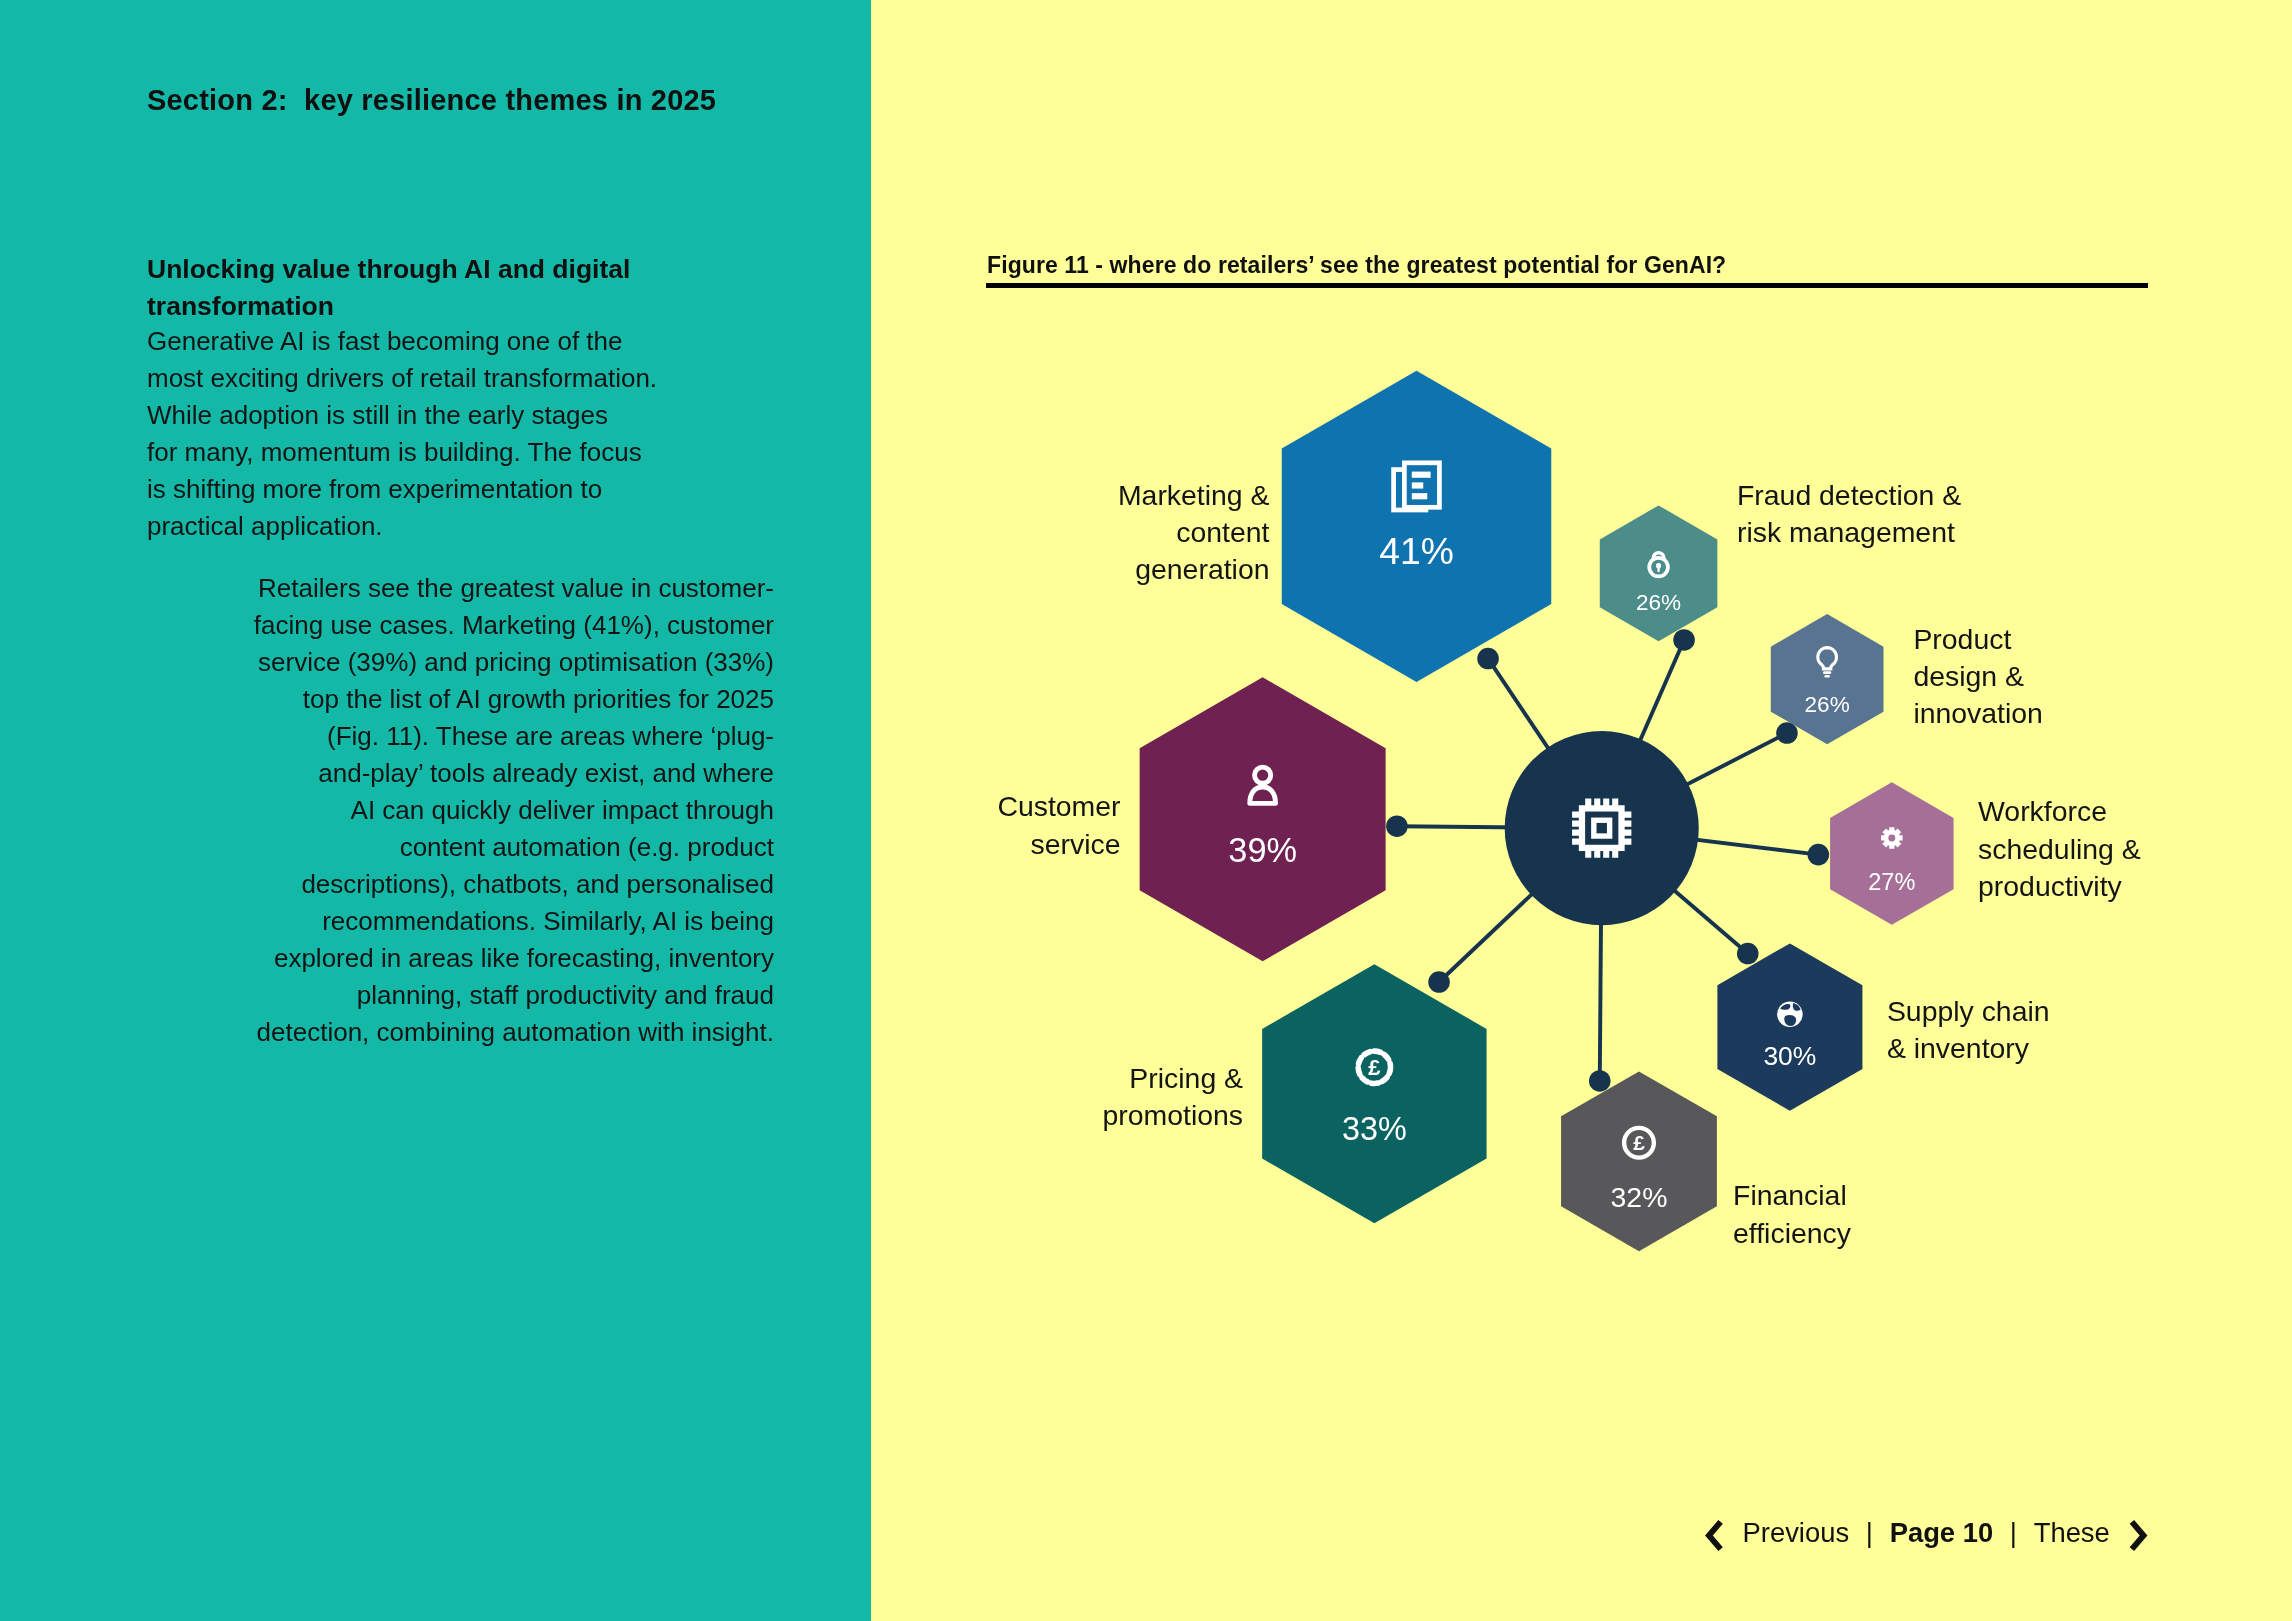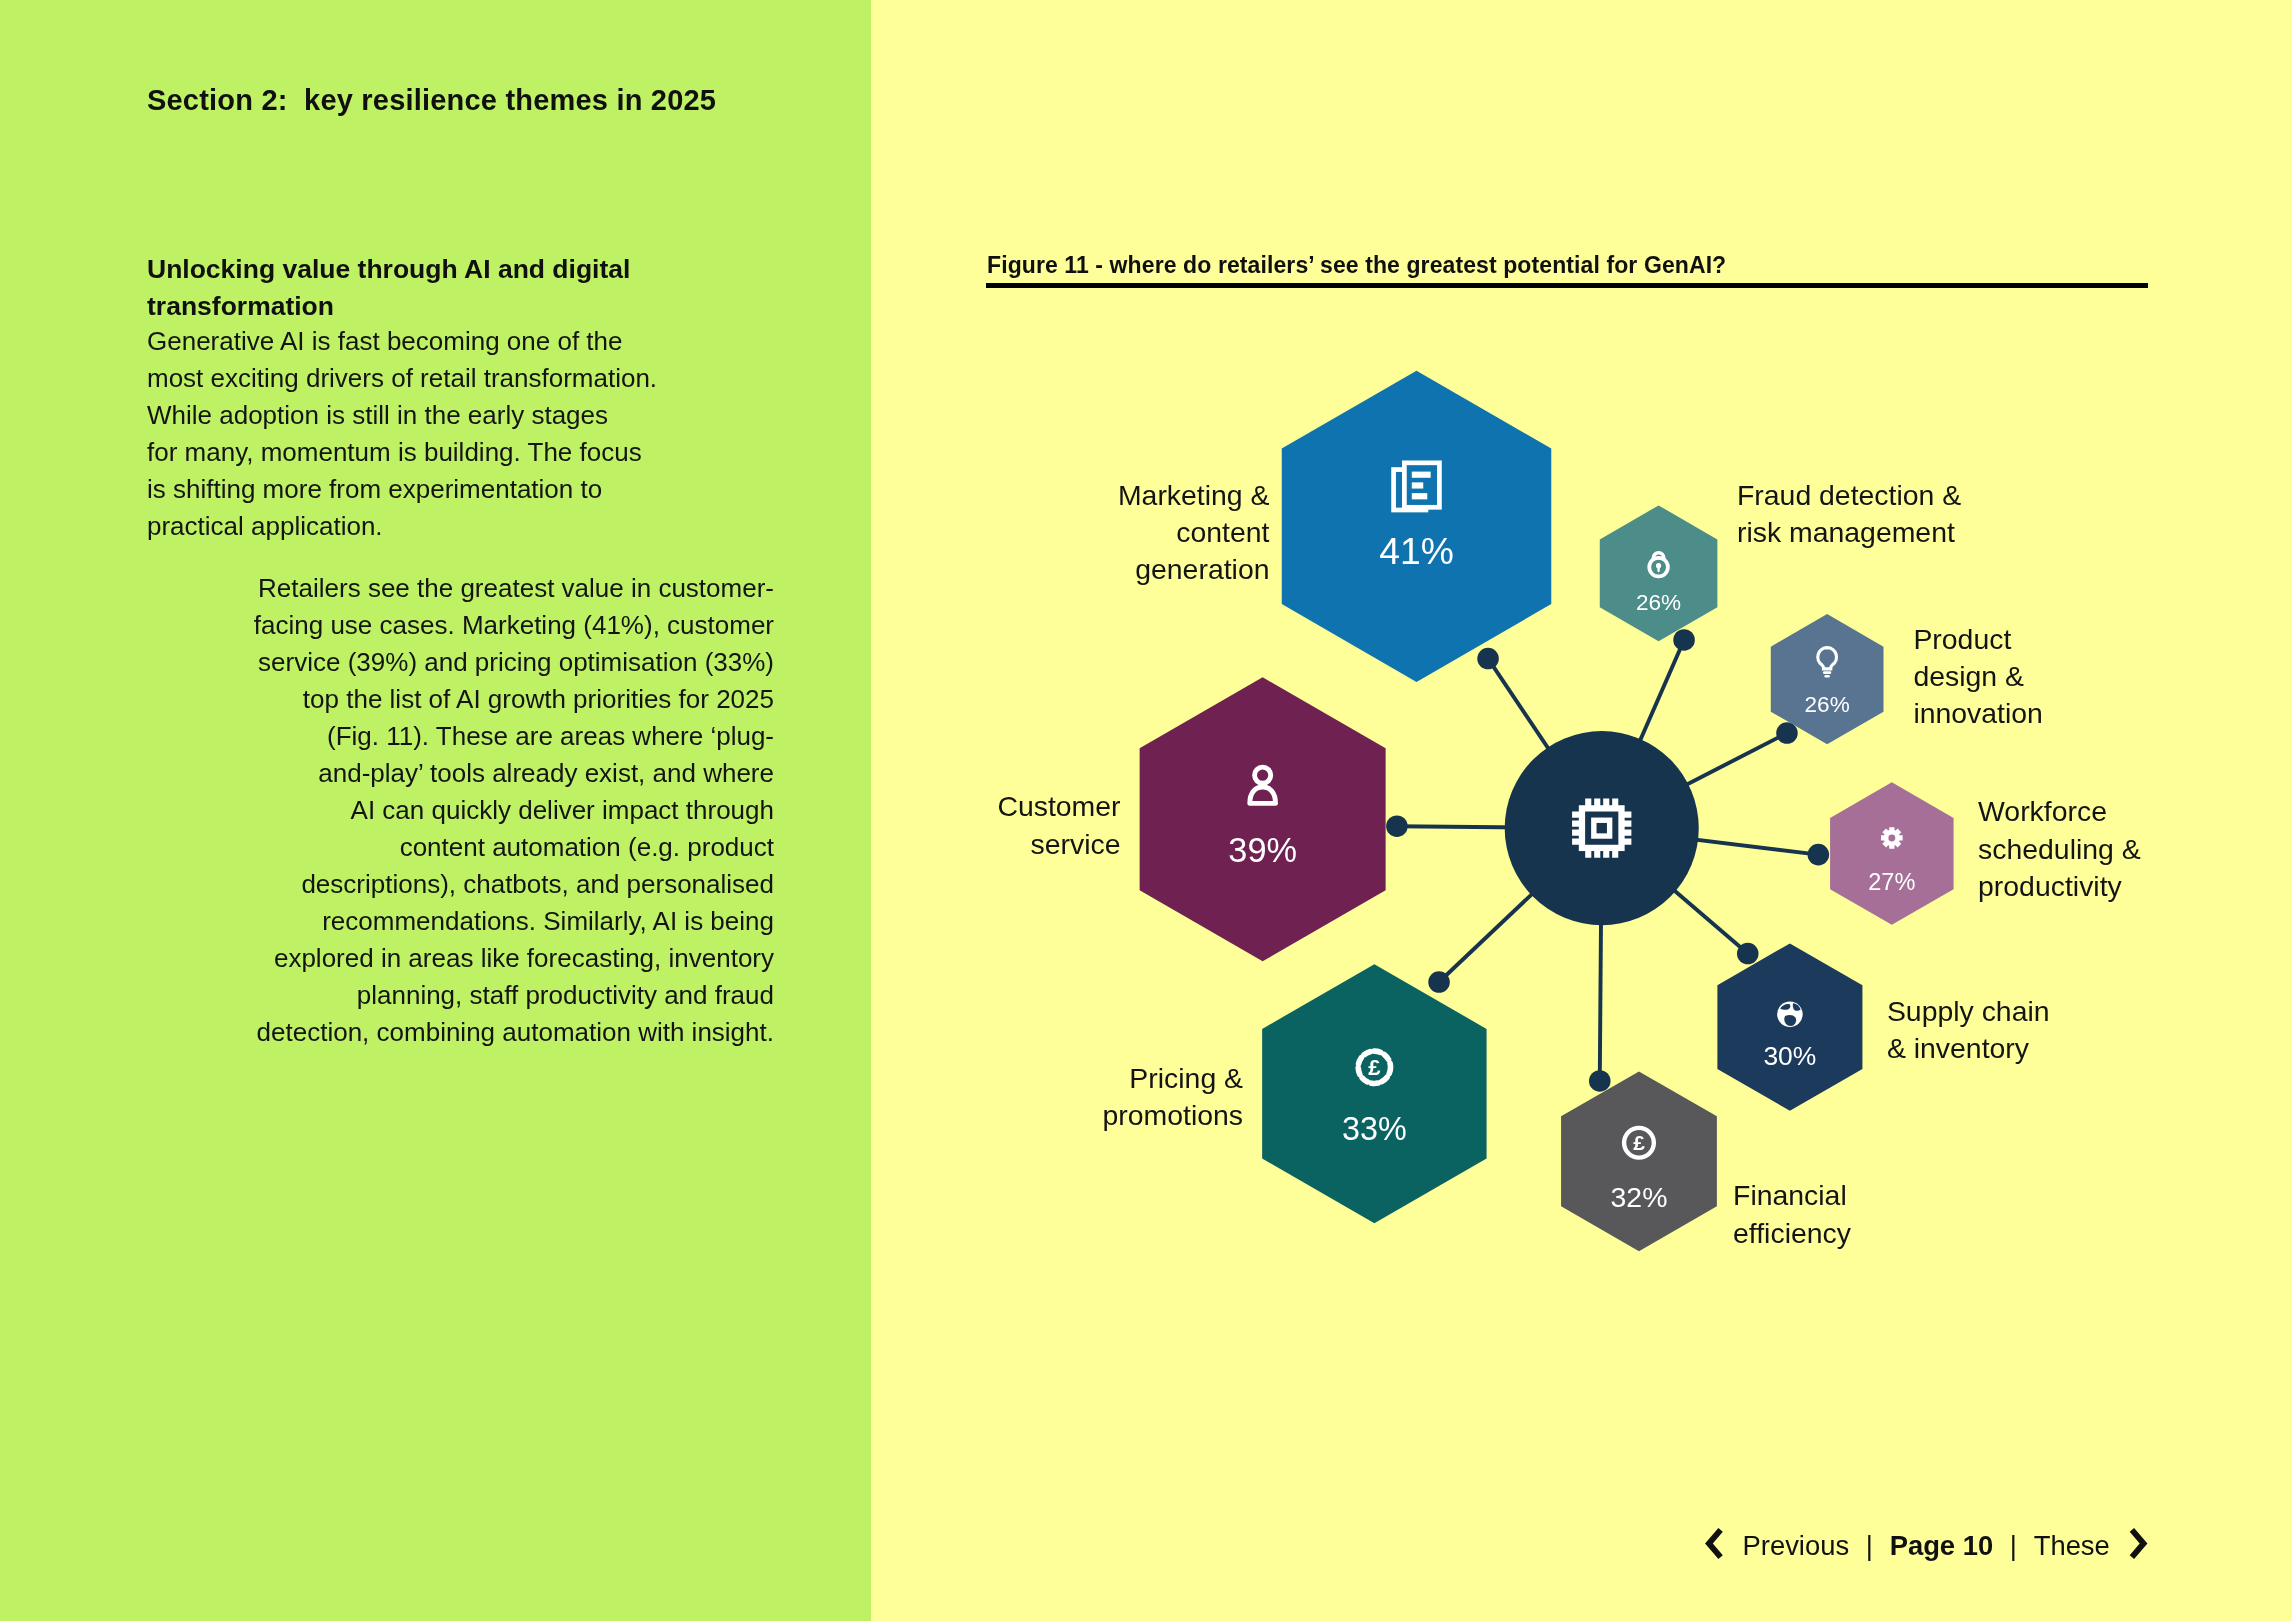--- a/index.html
+++ b/index.html
@@ -1,28 +1,28 @@
 <!DOCTYPE html>
 <html><head>
 <meta charset="utf-8">
 <style>
   html,body{margin:0;padding:0;background:#ffffff;}
-  .page{position:relative;width:2293px;height:1621px;background:#bef264;overflow:hidden;
+  .page{position:relative;width:2293px;height:1621px;background:#14b8a6;overflow:hidden;
         font-family:"Liberation Sans","DejaVu Sans",sans-serif;color:#101010;}
   .yellow-panel{position:absolute;left:871px;top:0;width:1421px;height:1621px;background:#feff99;}
   .abs{position:absolute;}
   .section-heading{left:147px;top:84px;font-size:29px;font-weight:700;white-space:pre;letter-spacing:0.2px;}
   .subheading{left:147px;top:251px;width:627px;font-size:26.5px;font-weight:700;line-height:37px;white-space:pre-line;}
   .body-par{left:147px;width:627px;font-size:26px;line-height:37px;white-space:pre-line;color:#141414;}
   .p1{top:323px;}
   .p2{top:570px;text-align:right;}
   .figure-title{left:987px;top:252px;width:1176px;font-size:23px;font-weight:700;letter-spacing:0.1px;}
   .figure-rule{left:986px;top:283px;width:1162px;height:4.9px;background:#000000;}
   .diagram{left:0;top:0;}
-  .pagination{right:143px;top:1517px;height:45px;display:flex;align-items:flex-end;gap:14.7px;font-size:27.4px;color:#111;}
+  .pagination{right:143px;top:1517px;height:45px;display:flex;align-items:flex-start;gap:14.7px;font-size:27.4px;color:#111;}
   .pagination .bold{font-weight:700;}
   .pagination .sep{padding:0 2px;}
   svg text{font-family:"Liberation Sans","DejaVu Sans",sans-serif;}
 </style>
 </head>
 <body>
 
 <div class="page">
 
   <div class="yellow-panel"></div>

